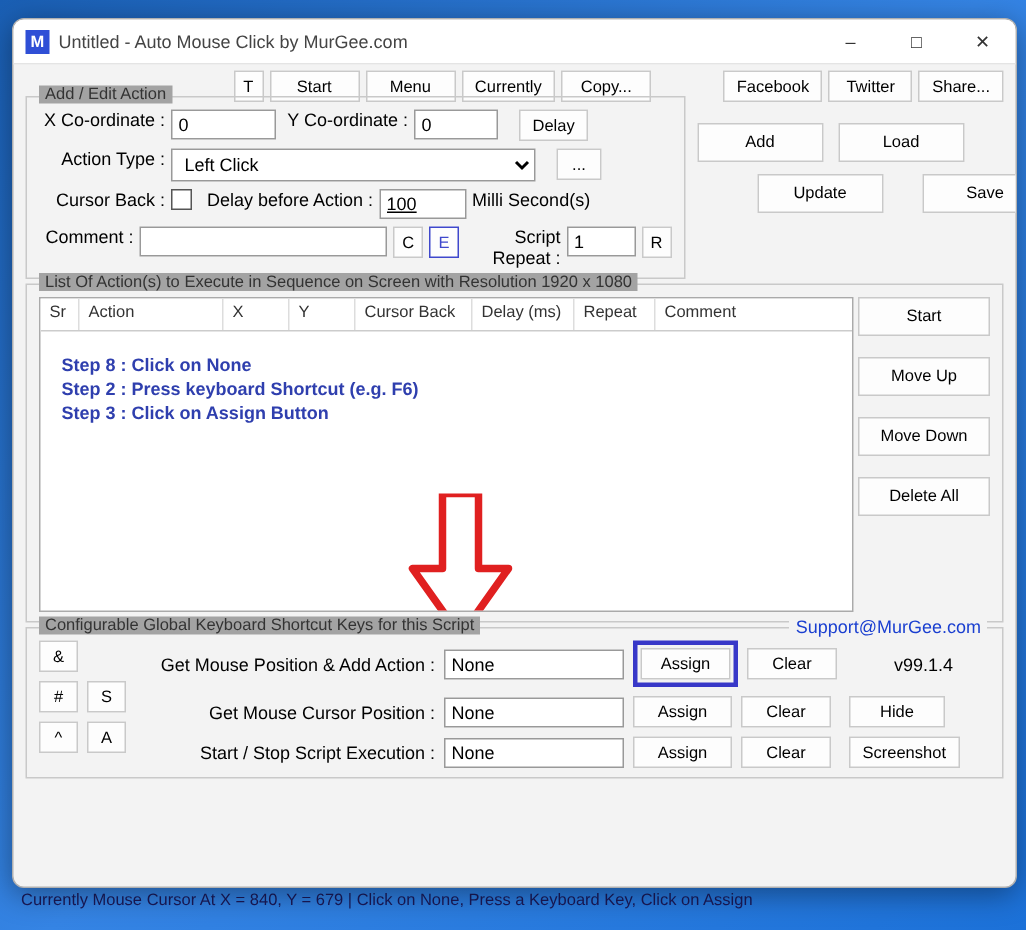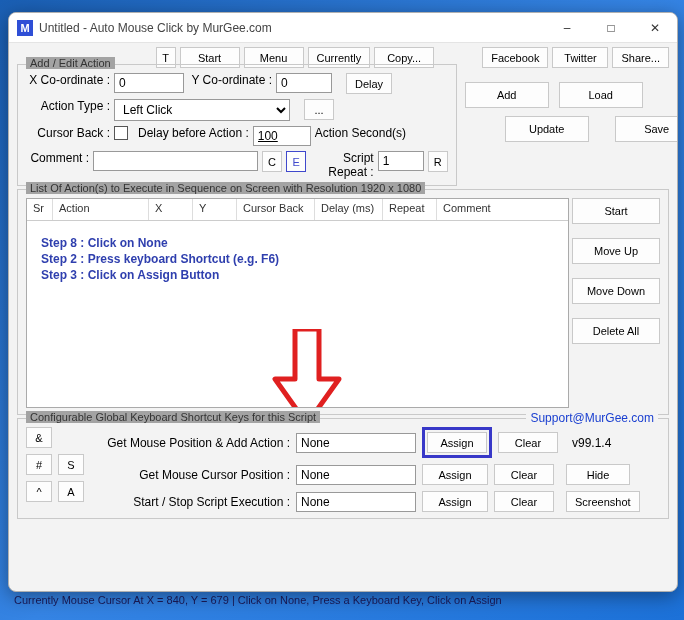--- a/index.html
+++ b/index.html
@@ -68,30 +68,30 @@
         <div class="row">
           <span class="lbl" style="width:84px">X Co-ordinate :</span>
           <input type="text" style="width: 70px;" value="0">
           <span class="lbl" style="width:84px">Y Co-ordinate :</span>
           <input type="text" style="width: 56px;" value="0">
           <div style="width:6px"></div>
           <button class="btn">Delay</button>
         </div>
         <div class="row">
           <span class="lbl" style="width:84px">Action Type :</span>
-          <select style="width:176px"><option>Left Click</option></select>
+          <select style="width:243px"><option>Left Click</option></select>
           <div style="width:6px"></div>
           <button class="btn sm" style="min-width:30px">...</button>
         </div>
         <div class="row">
           <span class="lbl" style="width:84px">Cursor Back :</span>
           <span class="checkbox"></span>
           <span class="lbl" style="margin-left:6px">Delay before Action :</span>
           <input type="text" style="width: 58px; text-decoration: underline;" value="100">
-          <span>Action Second(s)</span>
+          <span>Milli Second(s)</span>
         </div>
         <div class="row" style="margin-bottom:0">
           <span class="lbl" style="width:84px">Comment :</span>
           <input type="text" style="flex: 1 1 0%;" value="">
           <button class="btn sm">C</button>
           <button class="btn sm sig-e">E</button>
           <span class="lbl" style="margin-left:4px">Script Repeat :</span>
           <input type="text" style="width: 46px;" value="1">
           <button class="btn sm">R</button>
         </div>
@@ -161,21 +161,21 @@
         </div>
 
         <div style="flex:1">
           <div class="bottom-key-row">
             <span class="lbl" style="width:196px">Get Mouse Position &amp; Add Action :</span>
             <input type="text" value="None" style="">
             <span class="assign-hl">
                 <button class="btn" style="min-width:60px">Assign</button>
               </span>
             <button class="btn" style="min-width:60px">Clear</button>
-            <span style="margin-left:8px">v99.1.4</span>
+            <span style="margin-left:32px">v99.1.4</span>
           </div>
           <div class="bottom-key-row">
             <span class="lbl" style="width:196px">Get Mouse Cursor Position :</span>
             <input type="text" value="None" style="">
             <button class="btn" style="min-width:66px">Assign</button>
             <button class="btn" style="min-width:60px">Clear</button>
             <button class="btn" style="min-width:64px;margin-left:6px">Hide</button>
           </div>
           <div class="bottom-key-row" style="margin-bottom:0">
             <span class="lbl" style="width:196px">Start / Stop Script Execution :</span>

